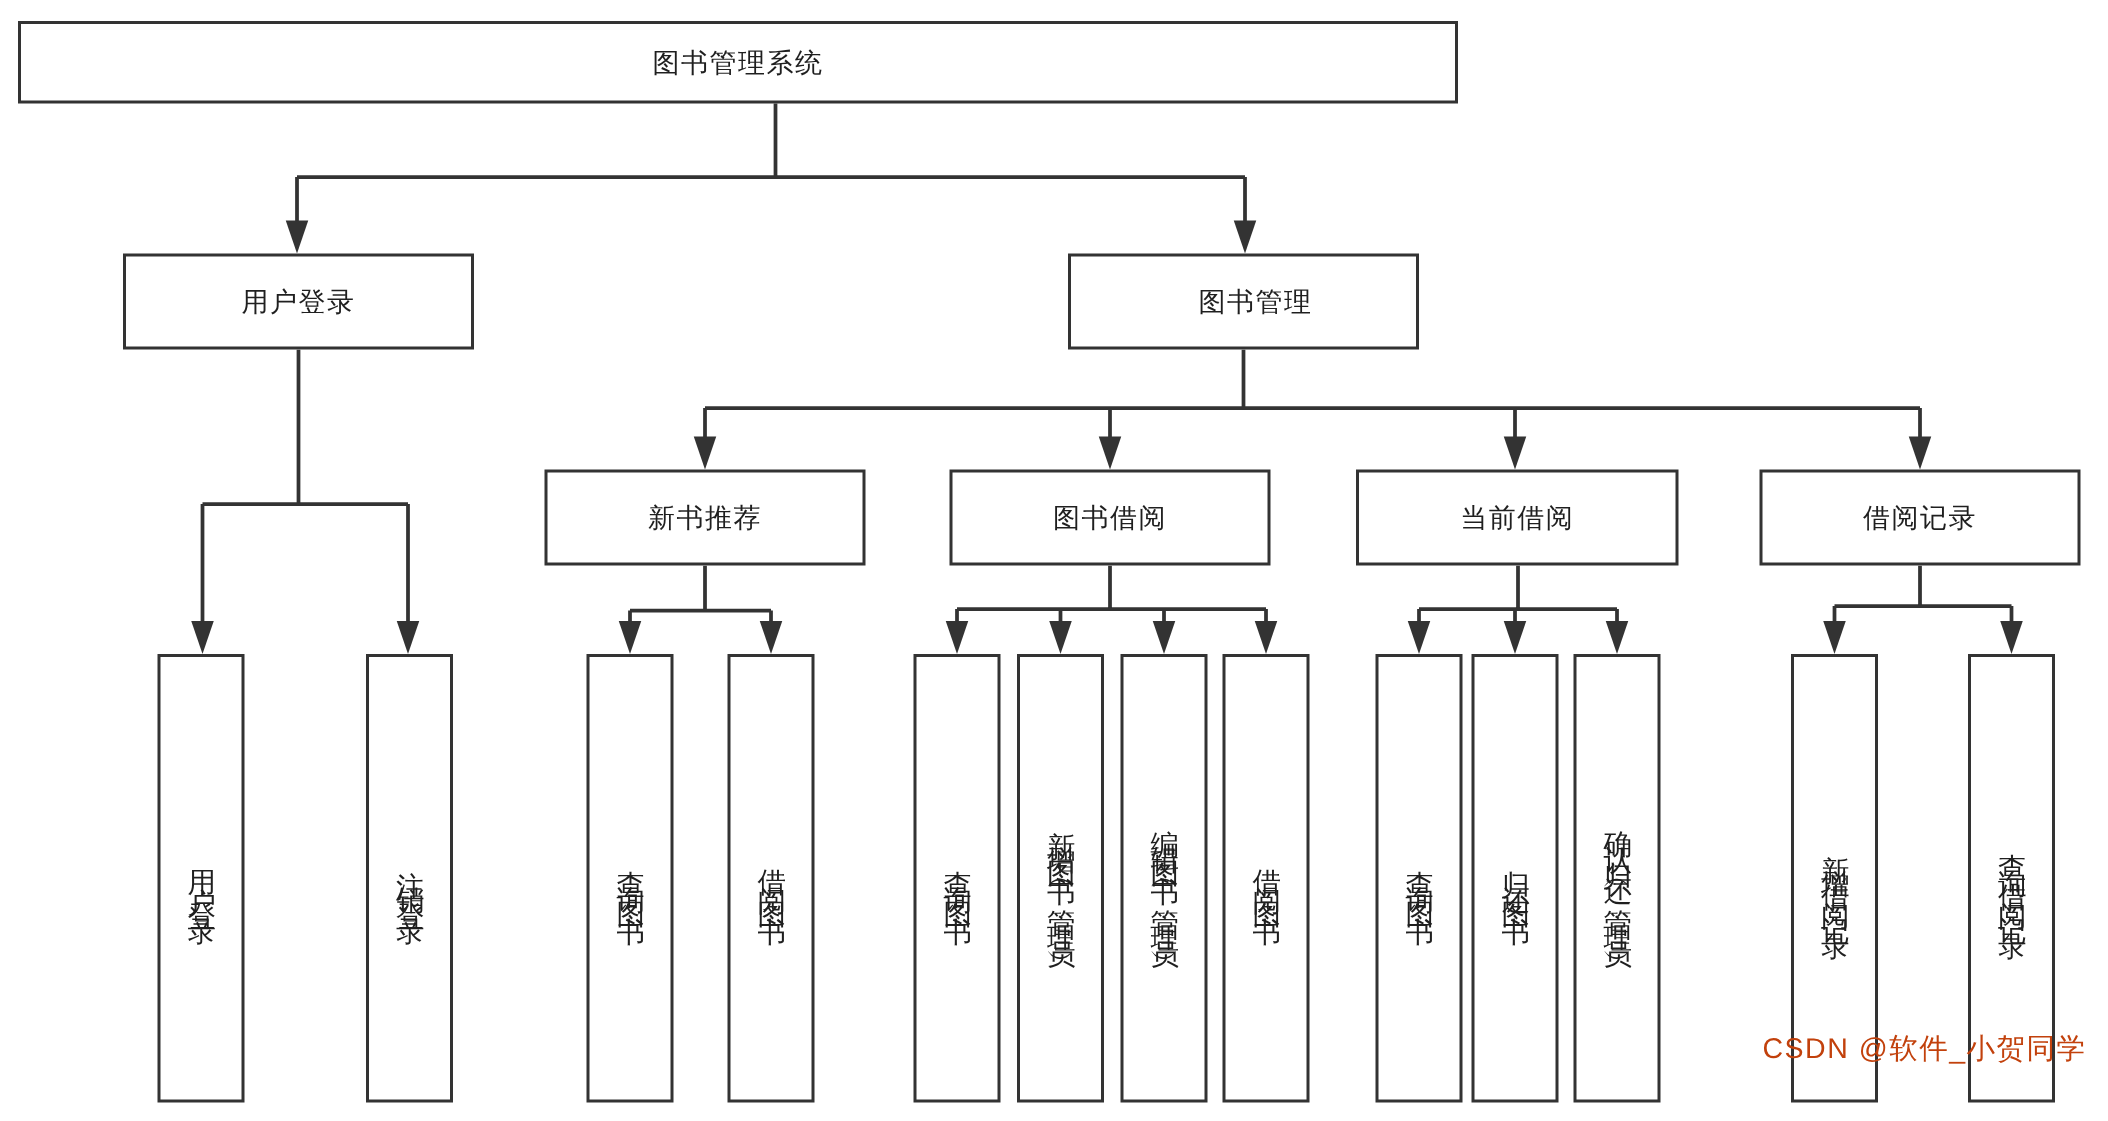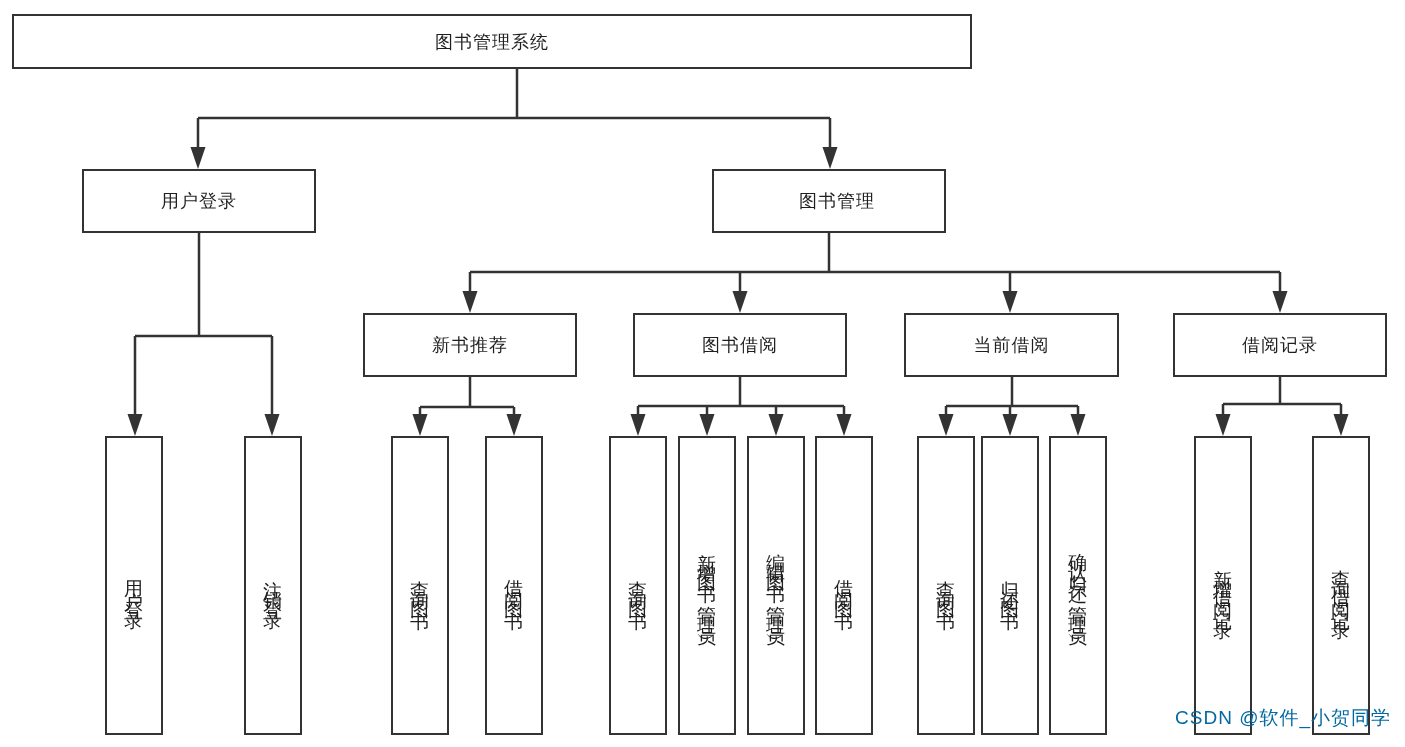--- a/index.html
+++ b/index.html
@@ -34,25 +34,24 @@
     text-orientation:mixed;
     font-size:19px;
     line-height:1;
     letter-spacing:10.5px;
     white-space:nowrap;
   }
   #watermark{
     position:absolute;
     right:14px;top:686px;
     font-size:19px;
-    color:#0369a1;
+    color:#c2410c;
     letter-spacing:1px;
     z-index:10;
     white-space:nowrap;
-    margin-top:19px;
   }
 </style>
 </head>
 <body>
 
 <div id="canvas">
 
   <svg id="wires" viewBox="0 0 1405 747">
 
     <path d="M517,68 L517,118 M198,118 L830,118 M198,118 L198,150 M830,118 L830,150"></path>

